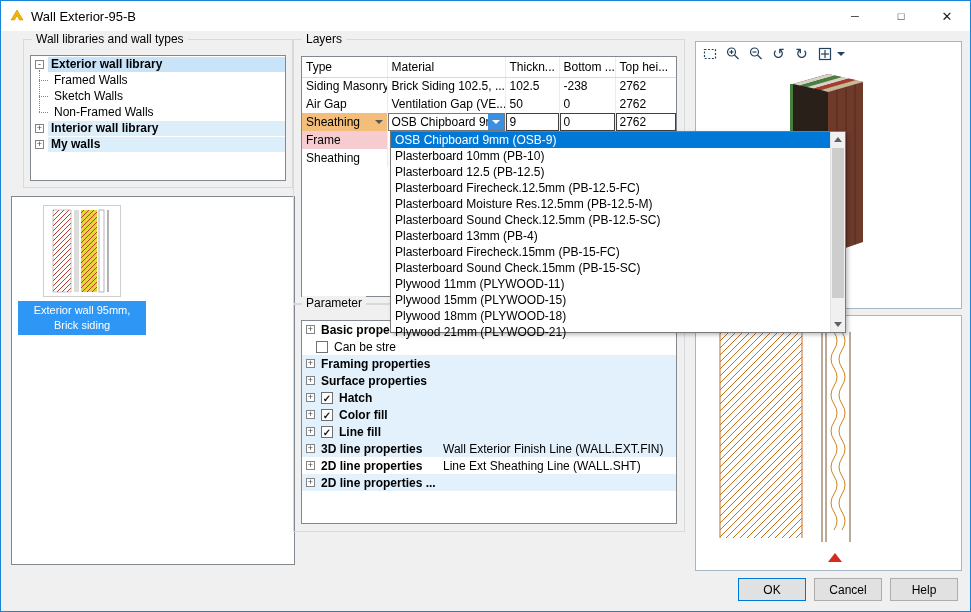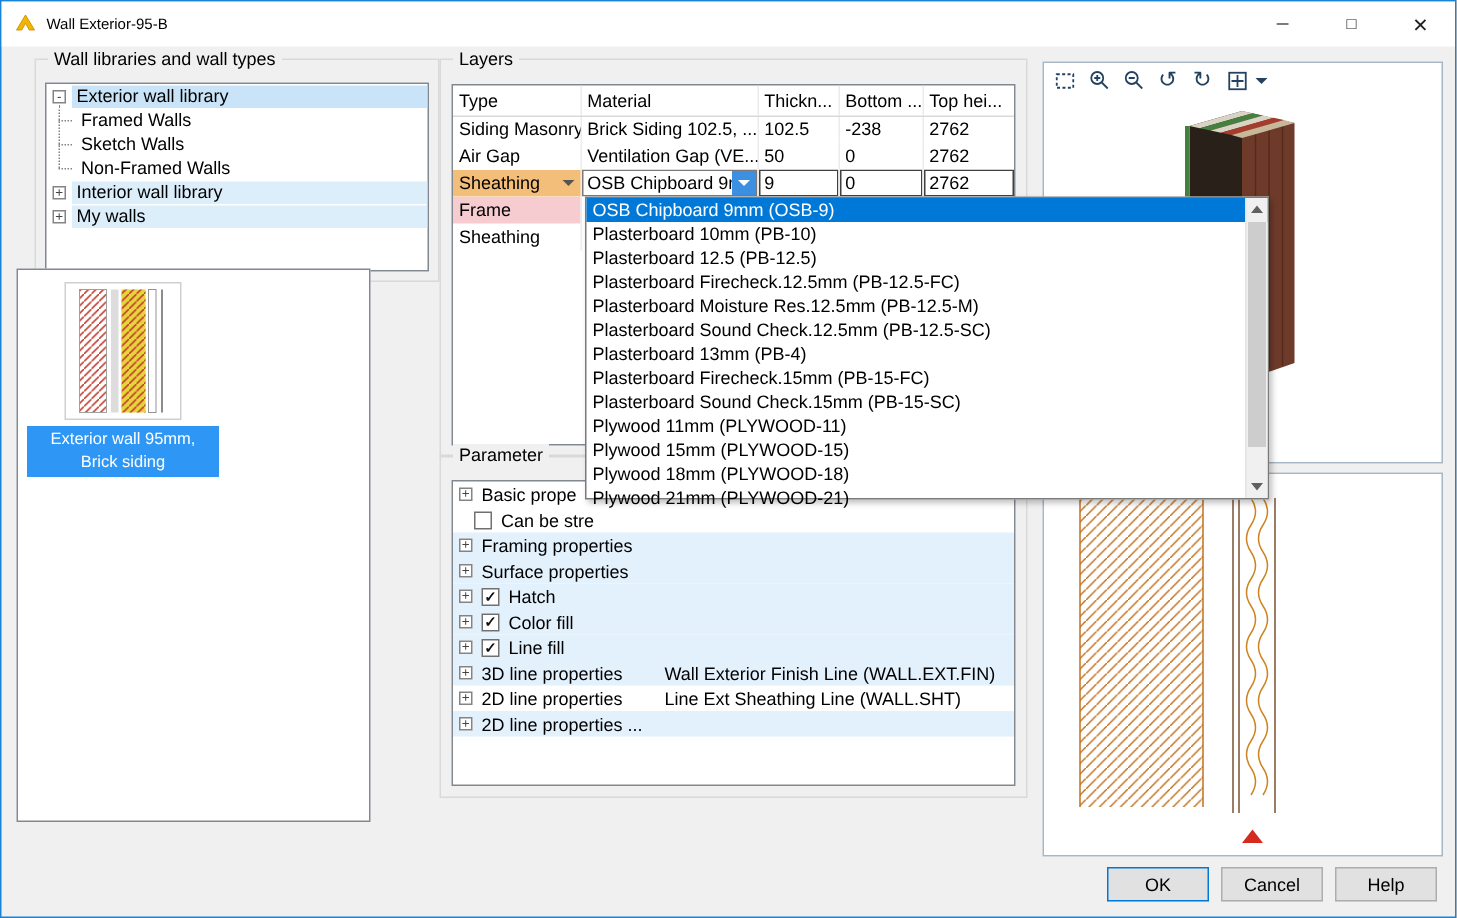--- a/index.html
+++ b/index.html
@@ -2,45 +2,45 @@
 <html><head>
 <meta charset="utf-8">
 <style>
   *{box-sizing:border-box;margin:0;padding:0}
   html,body{background:#9a9a9a}
   body{font-family:"Liberation Sans",sans-serif;font-size:12px;color:#000}
   .window{position:relative;width:971px;height:612px;background:#f0f0f0;border:1px solid #1883d7;overflow:hidden}
   
   .titlebar{height:30px;background:#fff;display:flex;align-items:center;padding-left:8px}
   .app-icon{width:16px;height:16px;margin-right:6px;flex:0 0 auto}
-  .title{font-size:10px}
+  .title{font-size:13px}
   .win-btns{margin-left:auto;display:flex;height:100%}
   .win-btn{width:46px;height:100%;display:flex;align-items:center;justify-content:center;font-size:11px;color:#222;cursor:default}
   .win-btn.close{font-size:13px}
   
   .dlg{position:absolute;left:0;top:30px;right:0;bottom:0}
   .group{position:absolute;border:1px solid #d9d9d9}
   .gtitle{position:absolute;top:-8px;left:8px;background:#f0f0f0;padding:0 4px;white-space:nowrap}
   .inset{position:absolute;background:#fff;border:1px solid #82888f;overflow:hidden}
   
   .g-lib{left:22px;top:8px;width:270px;height:149px}
   .tree-panel{left:6px;top:15px;right:6px;bottom:6px}
   .t-row{display:flex;align-items:center;height:16px;padding-left:4px;white-space:nowrap}
   .expbox{display:inline-block;width:9px;height:9px;border:1px solid #848484;background:#fff;font-size:9px;line-height:7px;text-align:center;color:#444;margin-right:4px;flex:0 0 auto}
   .t-label{padding:0 3px;line-height:15px}
   .t-label.grow{flex:1}
-  .b{font-weight:normal}
+  .b{font-weight:bold}
   .hl-strong{background:#c9e4f8}
   .hl{background:#ddeefb}
   .t-children{position:relative}
   .vline{position:absolute;left:8px;top:-2px;height:42px;border-left:1px dotted #848484}
   .t-row.child{padding-left:8px}
   .t-row.child::before{content:"";display:inline-block;width:9px;border-top:1px dotted #848484;margin-right:3px}
   
-  .wall-list{left:10px;top:148px;width:236px;height:369px}
+  .wall-list{left:10px;top:165px;width:284px;height:369px}
   .wall-item{position:absolute;left:6px;top:6px;width:128px}
   .thumb{width:78px;height:92px;margin:2px auto 4px auto;background:#fff;border:1px solid #cfcfcf;display:flex;align-items:center;justify-content:center}
   .caption{background:#2e97f5;color:#fff;font-size:11px;line-height:1.35;text-align:center;padding:2px 3px}
   
   .g-layers{left:292px;top:8px;width:392px;height:266px}
   .layers-inset{left:7px;top:16px;right:7px;bottom:7px}
   table.ltable{border-collapse:collapse;table-layout:fixed;width:100%}
   .ltable th{height:20px;font-weight:normal;text-align:left;padding:0 4px;border-right:1px solid #ececec;border-bottom:1px solid #d9d9d9;white-space:nowrap;overflow:hidden}
   .ltable td{height:18px;padding:0 4px;border-right:1px solid #ececec;white-space:nowrap;overflow:hidden;vertical-align:middle}
   .ltable th:last-child,.ltable td:last-child{border-right:none}

